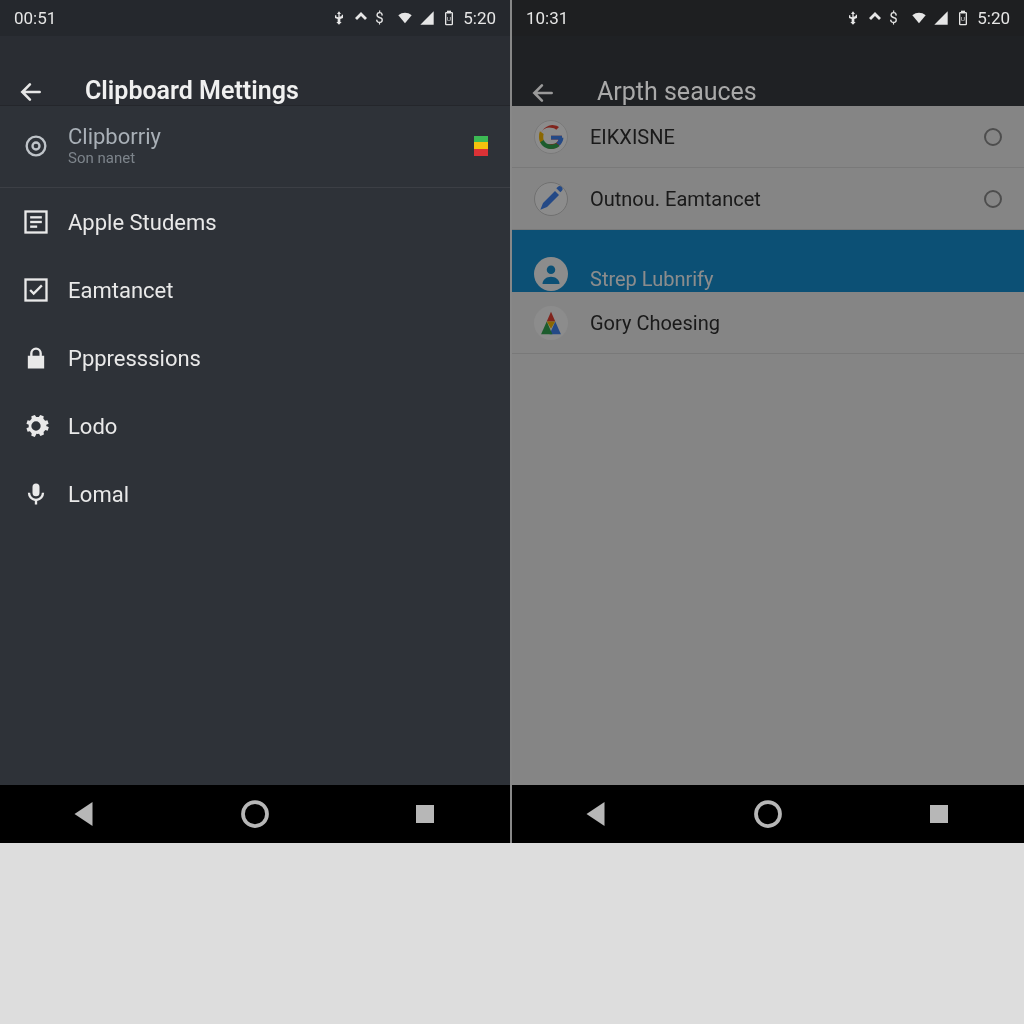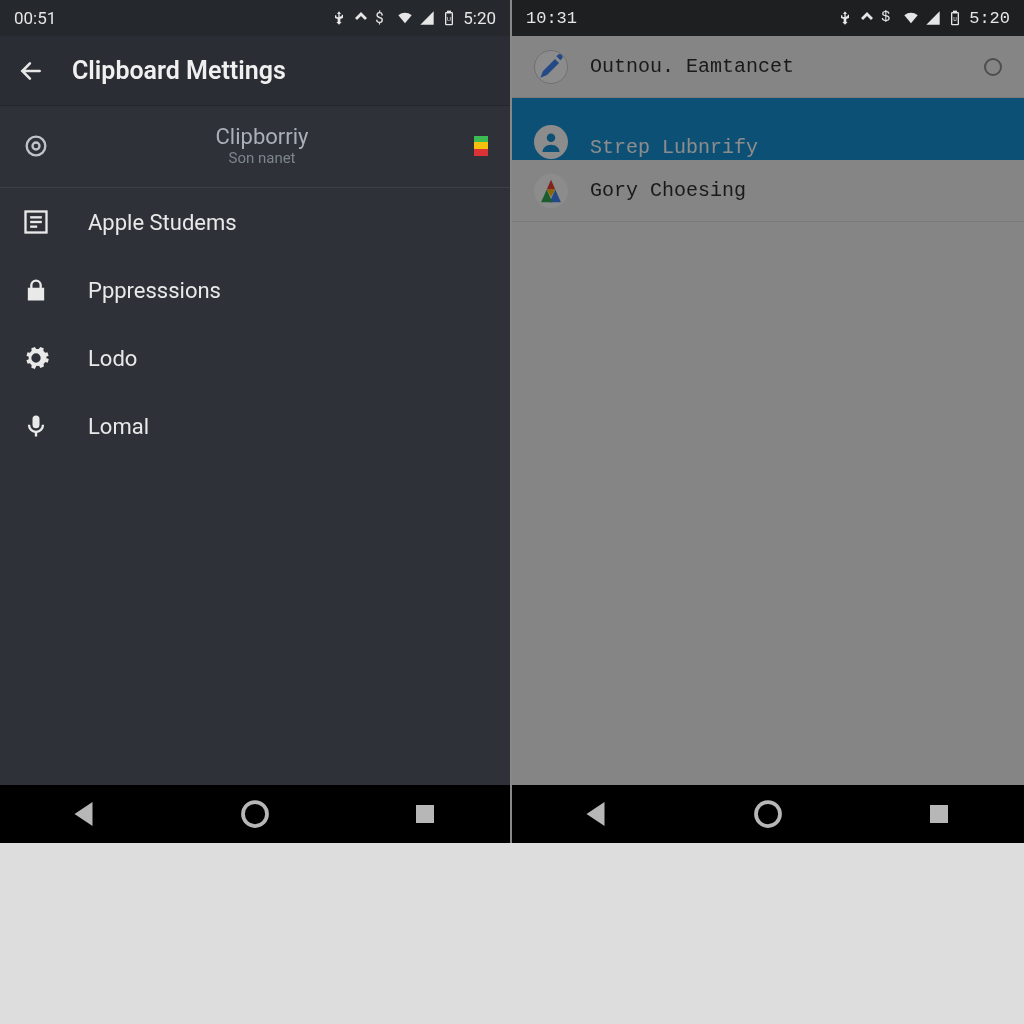--- a/index.html
+++ b/index.html
@@ -12,66 +12,65 @@
     overflow: hidden;
   }
   .screen {
     width: 512px;
     height: 843px;
     display: flex;
     flex-direction: column;
     position: relative;
   }
   .screen-left { background: #2e3238; border-right: 2px solid #888; }
-  .screen-right { background: #8a8a8a; font-family: Liberation Mono, monospace; }
+  .screen-right { background: #8a8a8a; }
 
   
   .status-bar {
     height: 36px;
     display: flex;
     align-items: center;
     justify-content: space-between;
     padding: 0 14px;
     font-size: 17px;
     color: #e6e6e6;
   }
   .screen-left .status-bar { background: #25282d; }
   .screen-right .status-bar { background: #1e1f21; }
   .status-icons { display: flex; align-items: center; gap: 6px; }
   .status-icons svg, .status-icons .glyph { width: 16px; height: 16px; display: inline-block; }
 
   
   .app-bar {
     height: 70px;
     display: flex;
-    align-items: center;
+    align-items: flex-end;
     padding: 0 18px;
-    gap: 28px;
+    gap: 41px;
   }
   .screen-left .app-bar { background: #2a2d33; border-bottom: 1px solid #24262b; }
   .screen-right .app-bar { background: #1f2124; }
   .app-bar .back-arrow { width: 26px; height: 26px; flex-shrink:0; }
   .app-bar .title {
     font-size: 25px;
     font-weight: 600;
     color: #f0f0f0;
   }
   .screen-right .app-bar .title { color: #a9a9a9; font-weight: 400; }
 
   
   .list { flex: 1; display: flex; flex-direction: column; }
   .list-item {
     display: flex;
     align-items: center;
     padding: 20px 22px;
-    gap: 38px;
+    gap: 18px;
     color: #e9e9e9;
     font-size: 22px;
     cursor: pointer;
-    text-align: center;
   }
   .list-item .icon { width: 28px; height: 28px; flex-shrink: 0; display:flex; align-items:center; justify-content:center; }
   .list-item.header-item { border-bottom: 1px solid #3c3f45; padding: 18px 22px 20px; }
   .header-item .text-col { display:flex; flex-direction:column; flex:1; }
   .header-item .title-line { font-size: 22px; color: #a9b0b7; }
   .header-item .subtitle-line { font-size: 15px; color: #7d848b; }
   .header-item .flag { width: 14px; height: 20px; display:flex; flex-direction:column; }
   .flag .stripe { flex:1; }
 
   
@@ -187,20 +186,29 @@
             <rect x="3" y="3" width="18" height="18"></rect>
             <line x1="7" y1="8" x2="17" y2="8"></line>
             <line x1="7" y1="12" x2="17" y2="12"></line>
             <line x1="7" y1="16" x2="13" y2="16"></line>
           </svg>
       </span>
       <span>Apple Studems</span>
     </div>
 
 
+    <div class="list-item">
+      <span class="icon">
+        <svg viewBox="0 0 24 24" fill="none" stroke="#e9e9e9" stroke-width="2">
+            <rect x="3" y="3" width="18" height="18"></rect>
+            <path d="M7 12l3 3 7-7"></path>
+          </svg>
+      </span>
+      <span>Eamtancet</span>
+    </div>
 
     <div class="list-item">
       <span class="icon">
         <svg viewBox="0 0 24 24" fill="#e9e9e9">
             <path d="M17 10V8a5 5 0 0 0-10 0v2H5v11h14V10zm-8-2a3 3 0 1 1 6 0v2H9z"></path>
           </svg>
       </span>
       <span>Pppresssions</span>
     </div>
 
@@ -273,23 +281,43 @@
         <svg viewBox="0 0 24 24" fill="none" stroke="#e6e6e6" stroke-width="2">
             <rect x="7" y="4" width="10" height="18" rx="1"></rect>
             <rect x="10" y="2" width="4" height="2" fill="#e6e6e6"></rect>
             <text x="12" y="16" font-size="9" fill="#e6e6e6" text-anchor="middle" stroke="none">U</text>
           </svg>
       </span>
       <span>5:20</span>
     </div>
   </div>
 
+  <div class="app-bar">
+    <span class="back-arrow">
+      <svg viewBox="0 0 24 24" fill="none" stroke="#9a9a9a" stroke-width="2.4" stroke-linecap="round">
+          <path d="M20 12H4M11 5l-7 7 7 7"></path>
+        </svg>
+    </span>
+    <span class="title">Arpth seauces</span>
+  </div>
 
   <div class="content-right">
 
+    <div class="r-item">
+      <span class="r-icon" style="border:1px solid #ddd;background:#fff">
+        <svg viewBox="0 0 24 24">
+            <path fill="#EA4335" d="M12 11v2.8h5.6c-.5 2-2.3 3.5-5.6 3.5A6.3 6.3 0 1 1 12 5c1.7 0 3 .6 4 1.5l2-2A9 9 0 1 0 12 21c5 0 8.3-3.5 8.3-8.4 0-.6 0-1-.1-1.6z"></path>
+            <path fill="#4285F4" d="M20.3 12.6c0-.6 0-1-.1-1.6H12v2.8h5.6c-.2 1-.8 1.9-1.8 2.6l2.7 2c1.7-1.6 2.8-3.9 2.8-5.8z"></path>
+            <path fill="#FBBC05" d="M6.5 14.2A6 6 0 0 1 6.2 12c0-.8.1-1.5.3-2.2L3.7 7.7A9 9 0 0 0 3 12c0 1.5.3 2.9 1 4.3z"></path>
+            <path fill="#34A853" d="M12 21c2.6 0 4.8-.9 6.4-2.3l-2.7-2c-1 .7-2.3 1-3.7 1a6.3 6.3 0 0 1-5.5-3.5L3.8 16A9 9 0 0 0 12 21z"></path>
+          </svg>
+      </span>
+      <span class="r-label">EIKXISNE</span>
+      <span class="radio"></span>
+    </div>
 
     <div class="r-item">
       <span class="r-icon" style="border:1px solid #ccc;background:#fff">
         <svg viewBox="0 0 24 24" fill="#4285F4">
             <path d="M4 20l2-5 9-9 3 3-9 9zM16 4l3 3 1-1a2 2 0 0 0-3-3z"></path>
           </svg>
       </span>
       <span class="r-label">Outnou. Eamtancet</span>
       <span class="radio"></span>
     </div>

